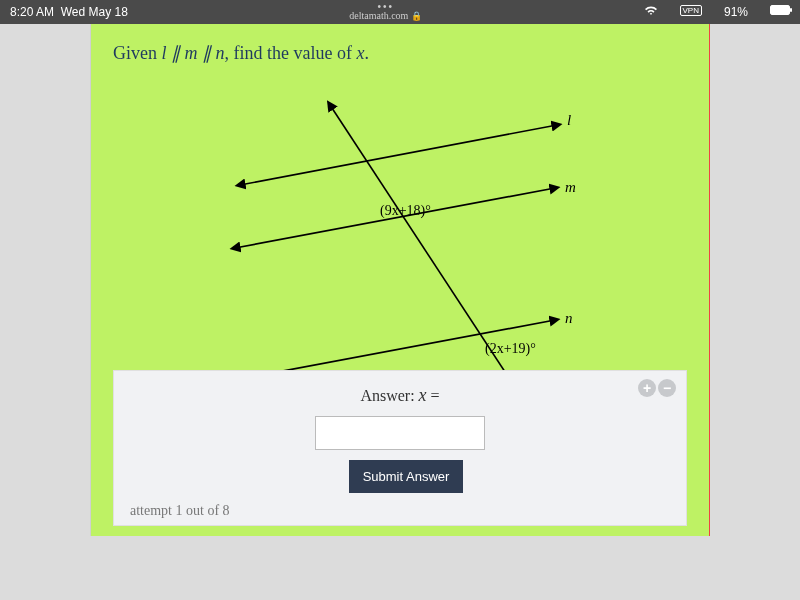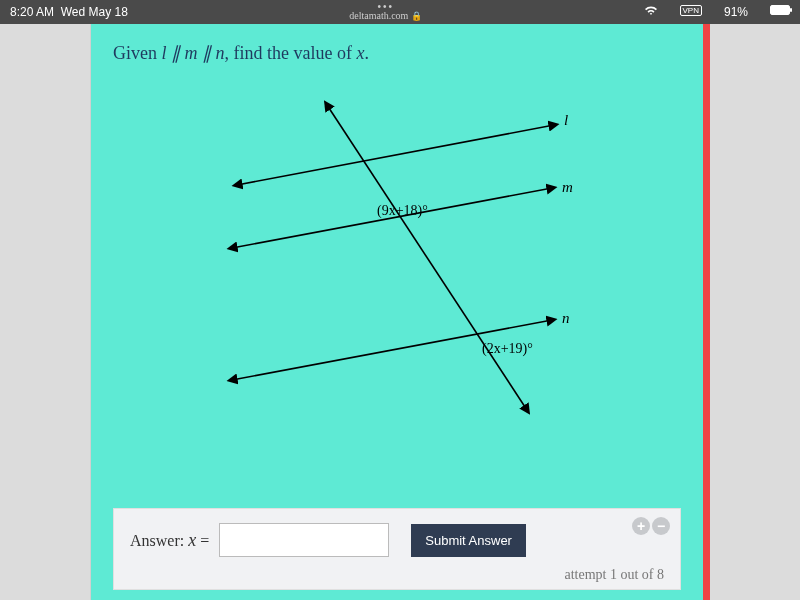--- a/index.html
+++ b/index.html
@@ -31,27 +31,27 @@
     .battery::after { content:""; position:absolute; right:-3px; top:2px; width:2px; height:4px; background:#fff; border-radius:1px;}
     .battery .fill { background:#fff; height:100%; width:100%; display:block; }
 
     .page {
       background: #dcdcdc;
       height: 576px;
       display:flex;
       justify-content:center;
     }
     .card {
-      background:#5eead4;
+      background:#bef264;
       width: 620px;
-      height: 576px;
+      height: 512px;
       padding: 18px 22px 0 22px;
       position: relative;
       border-left:1px solid #d0d0d0;
-      border-right:7px solid #ef4444;
+      border-right:1px solid #ef4444;
     }
     .question {
       font-family: Georgia, 'Times New Roman', serif;
       color: #1f3a5f;
       font-size: 18px;
       margin-bottom: 6px;
     }
     .question .math { font-style: italic; }
     .diagram-wrap {
       width: 100%;
@@ -60,21 +60,21 @@
     }
     svg.diagram { width: 430px; height: 350px; }
 
     .answer-panel {
       position:absolute;
       left: 22px; right: 22px; bottom: 10px;
       background: #f1f2f4;
       border:1px solid #e0e0e0;
       padding: 14px 16px 6px 16px;
     }
-    .answer-row { display:flex; align-items:center; gap:10px; }
+    .answer-row { display:flex; align-items:center; gap:10px;flex-direction:column; }
     .answer-label {
       font-family: Georgia, 'Times New Roman', serif;
       color:#333; font-size:16px;
     }
     .answer-label .math { font-style: italic; font-size:18px; }
     .answer-input {
       width: 170px; height: 34px;
       border:1px solid #bbb;
       background:#fff;
       padding: 4px 6px;
@@ -93,21 +93,21 @@
       position:absolute; top:8px; right:10px; display:flex; gap:2px;
     }
     .circ {
       width:18px; height:18px; border-radius:50%;
       background:#c7c9cc; color:#fff;
       display:flex; align-items:center; justify-content:center;
       font-size:14px; font-weight:bold; line-height:1;
       cursor:pointer;
     }
     .attempt {
-      text-align:right; color:#777; font-size:14px;
+      text-align:left; color:#777; font-size:14px;
       font-family: Georgia, serif;
       margin-top: 10px;
     }
     .lock { font-size: 9px; }
   </style>
 </head>
 <body>
 
 <div class="status-bar">
   <div class="status-left">

